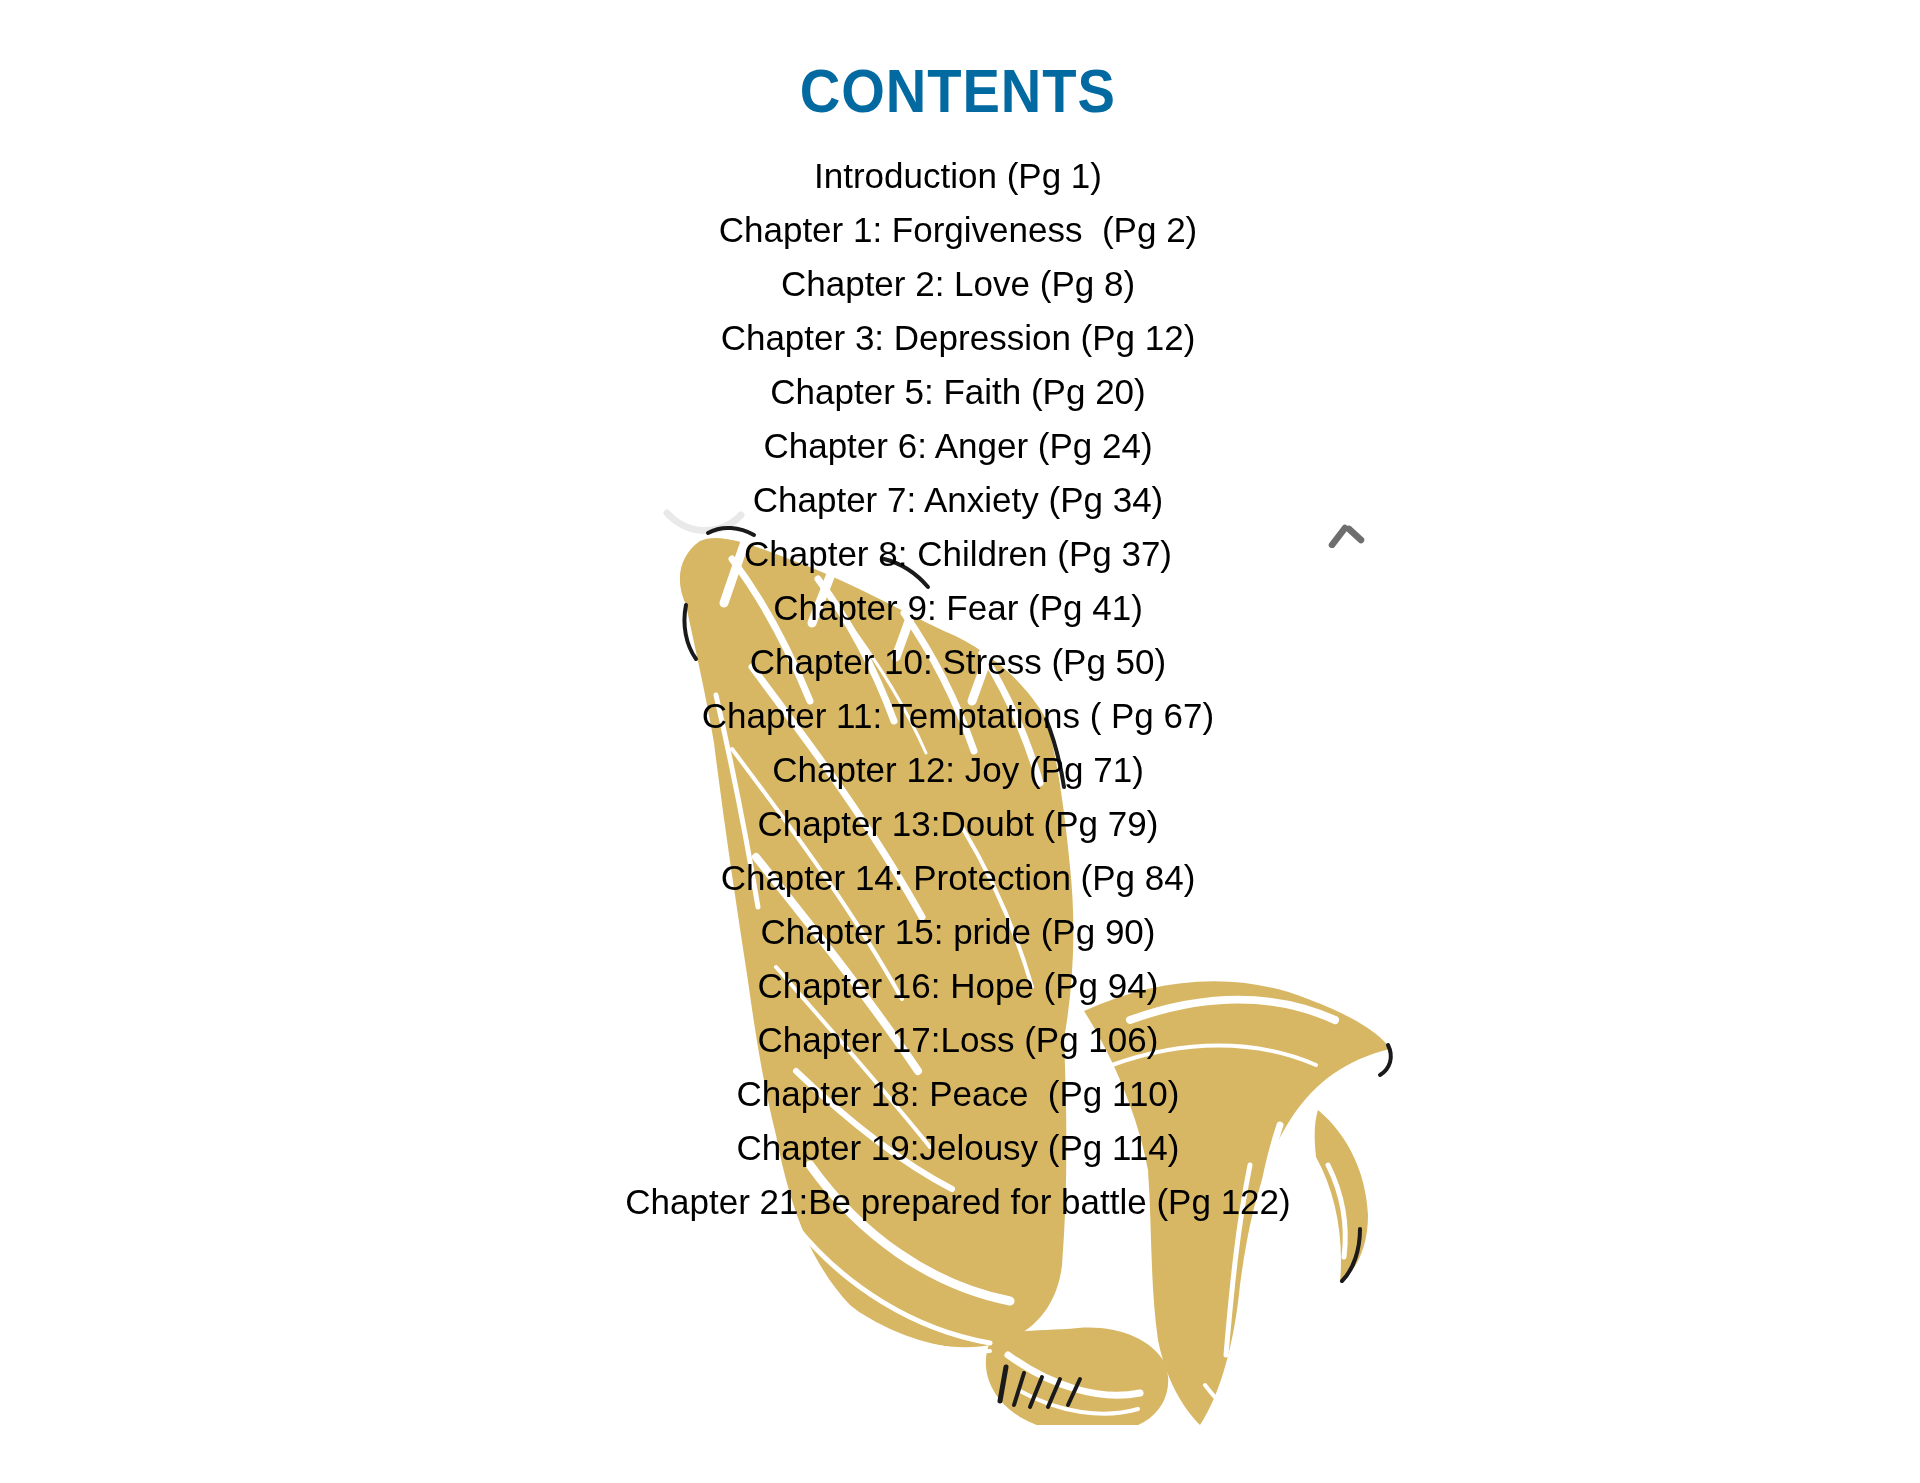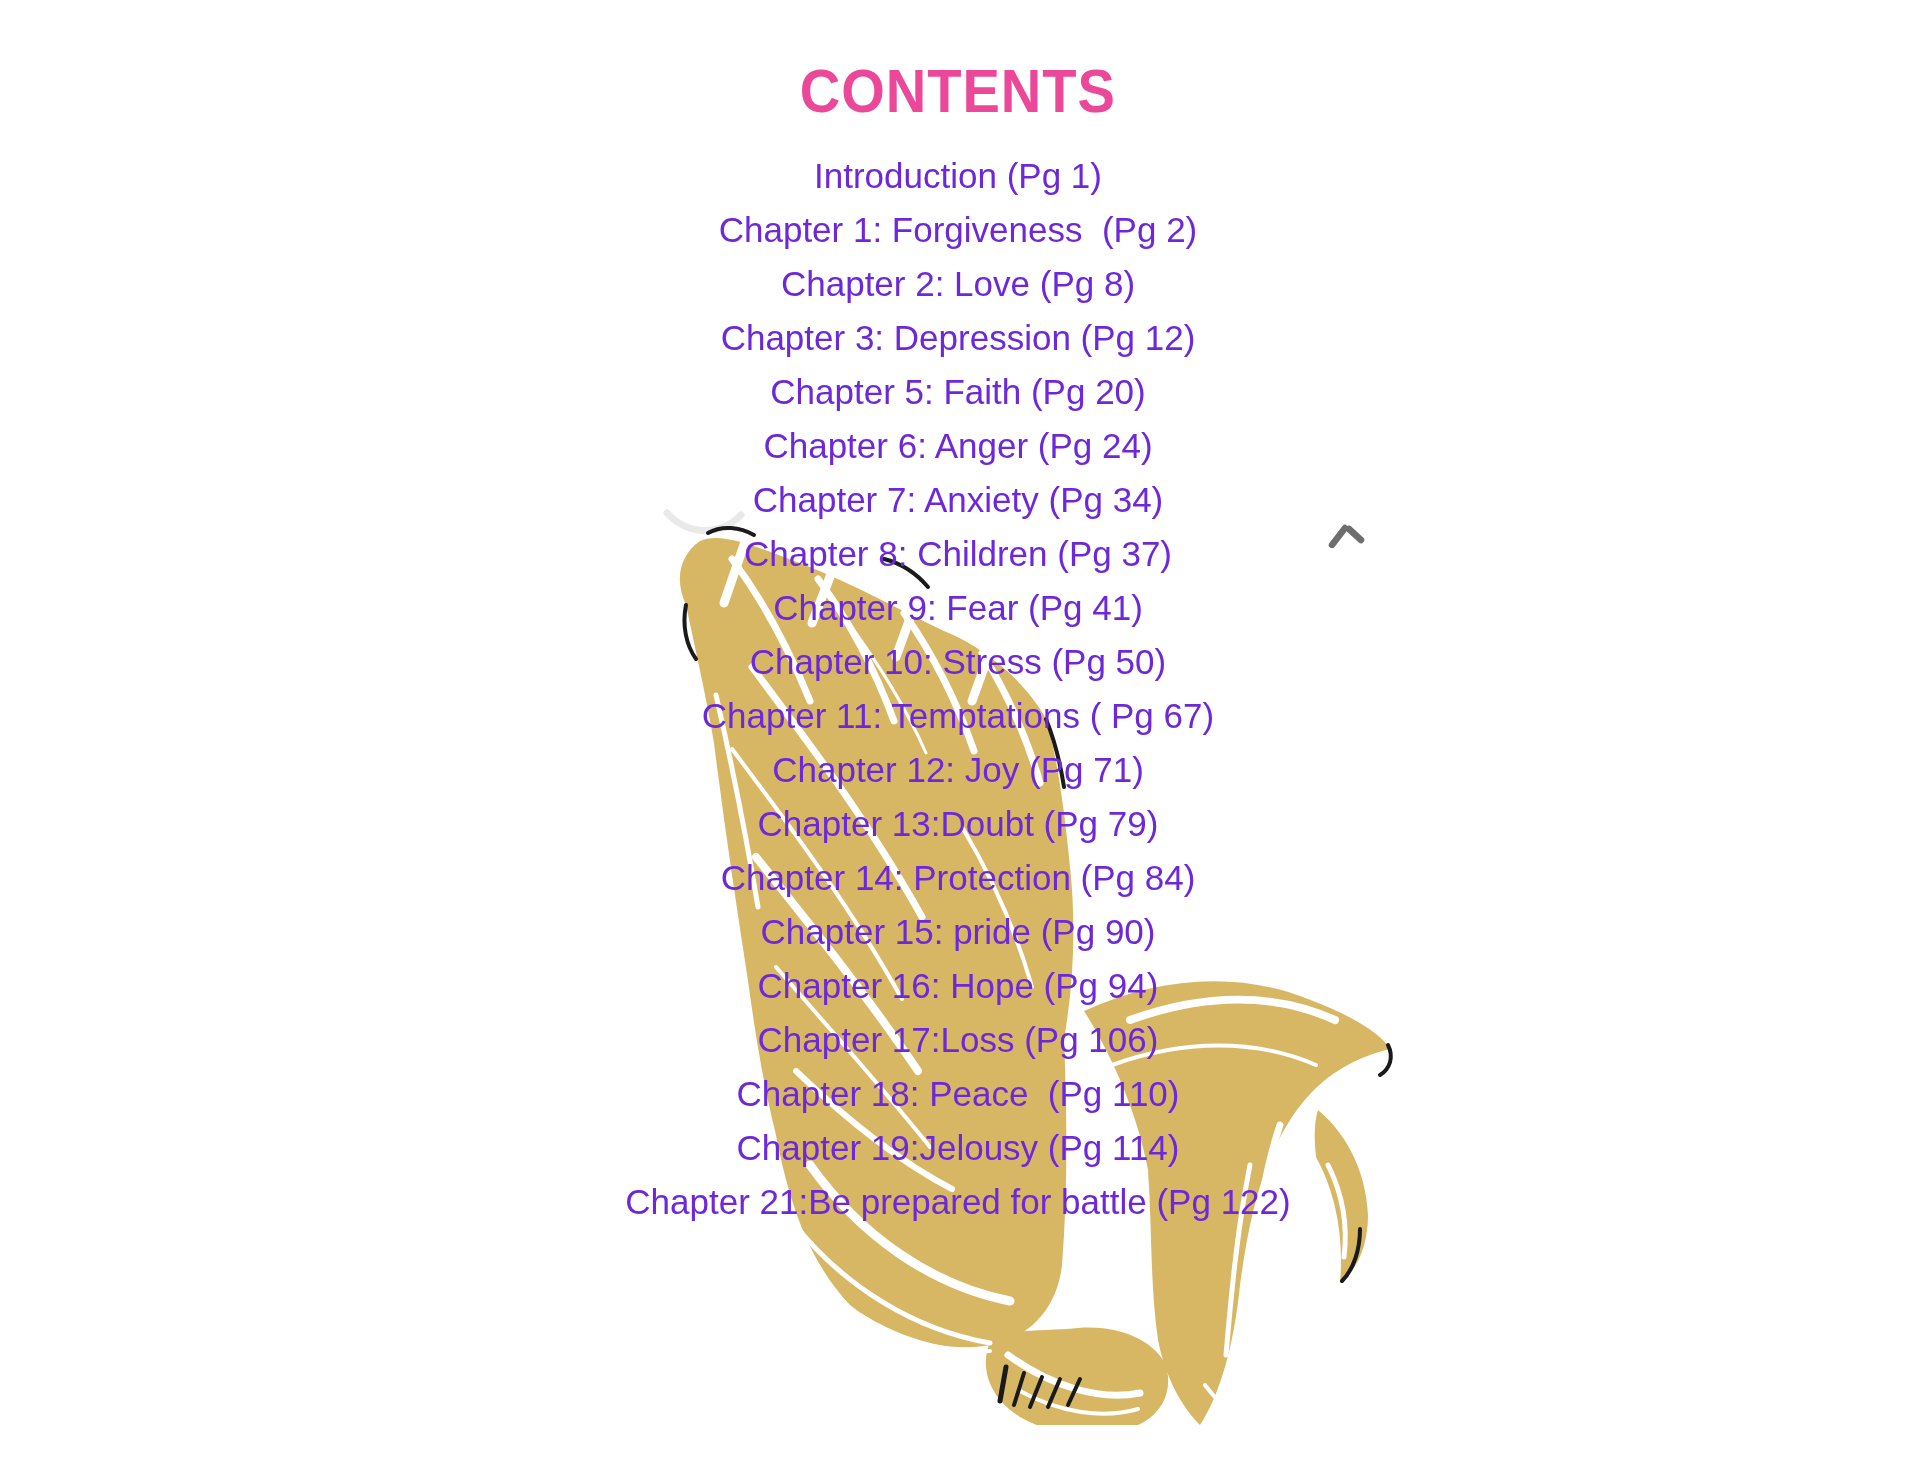--- a/index.html
+++ b/index.html
@@ -22,29 +22,29 @@
   
   .hands{
     position:absolute;left:660px;top:525px;
     width:760px;height:900px;
   }
   
   .title{
     position:absolute;left:0;top:54px;width:1916px;
     margin:0;text-align:center;
     font-weight:700;font-size:61px;line-height:74px;
-    letter-spacing:1px;color:#ec4899;
+    letter-spacing:1px;color:#0369a1;
   }
   .title-inner{display:inline-block;transform:scaleX(0.92);transform-origin:center;}
   
   .toc{
     position:absolute;left:0;top:149px;width:1916px;
     text-align:center;
     font-size:35px;line-height:54px;
-    color:#6d28d9;
+    color:#000000;
     z-index:3;
   }
   .toc-line{white-space:pre;}
   
   .chevron{
     position:absolute;left:1326px;top:516px;
     width:46px;height:32px;
     cursor:pointer;
   }
 </style>

